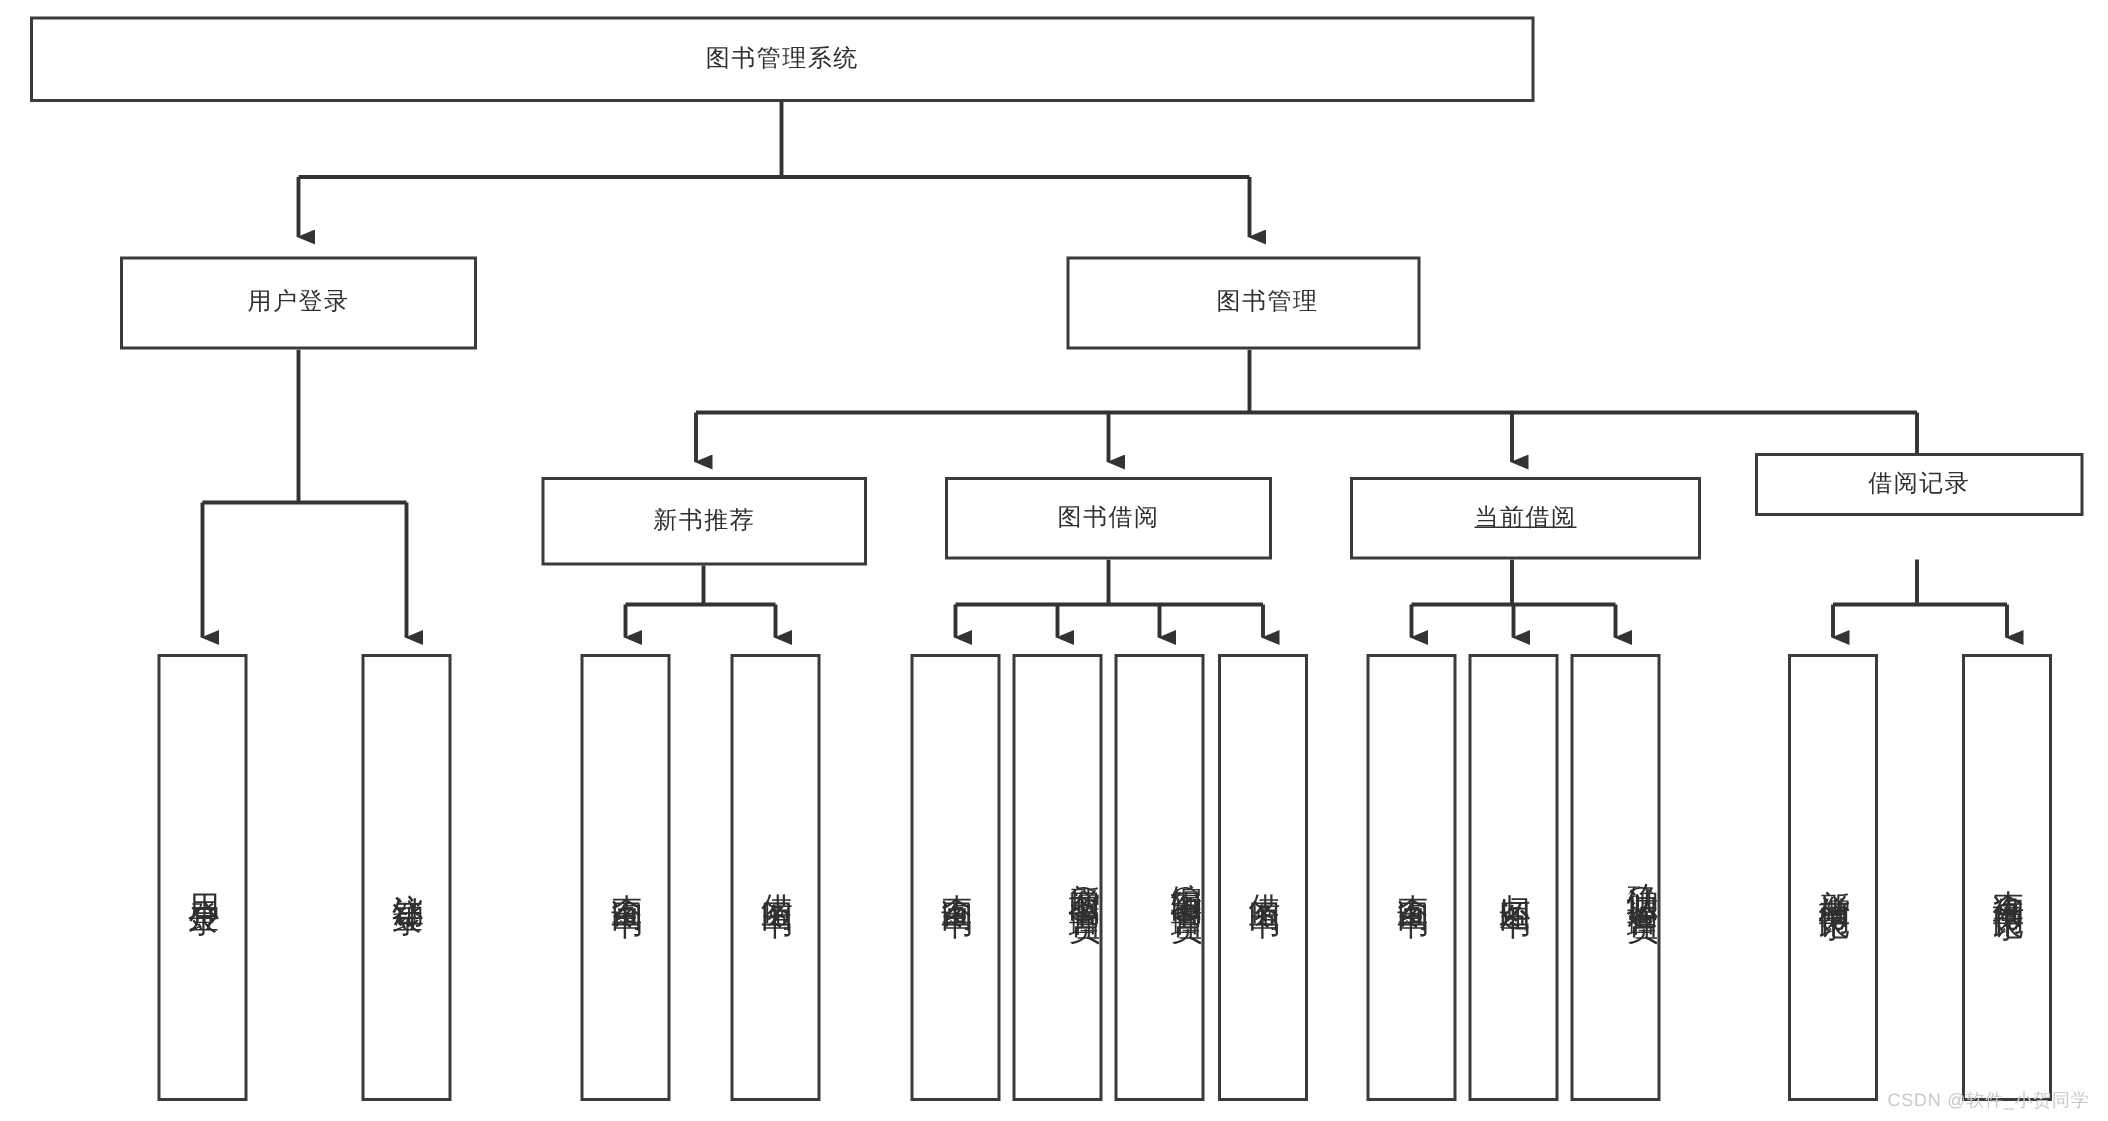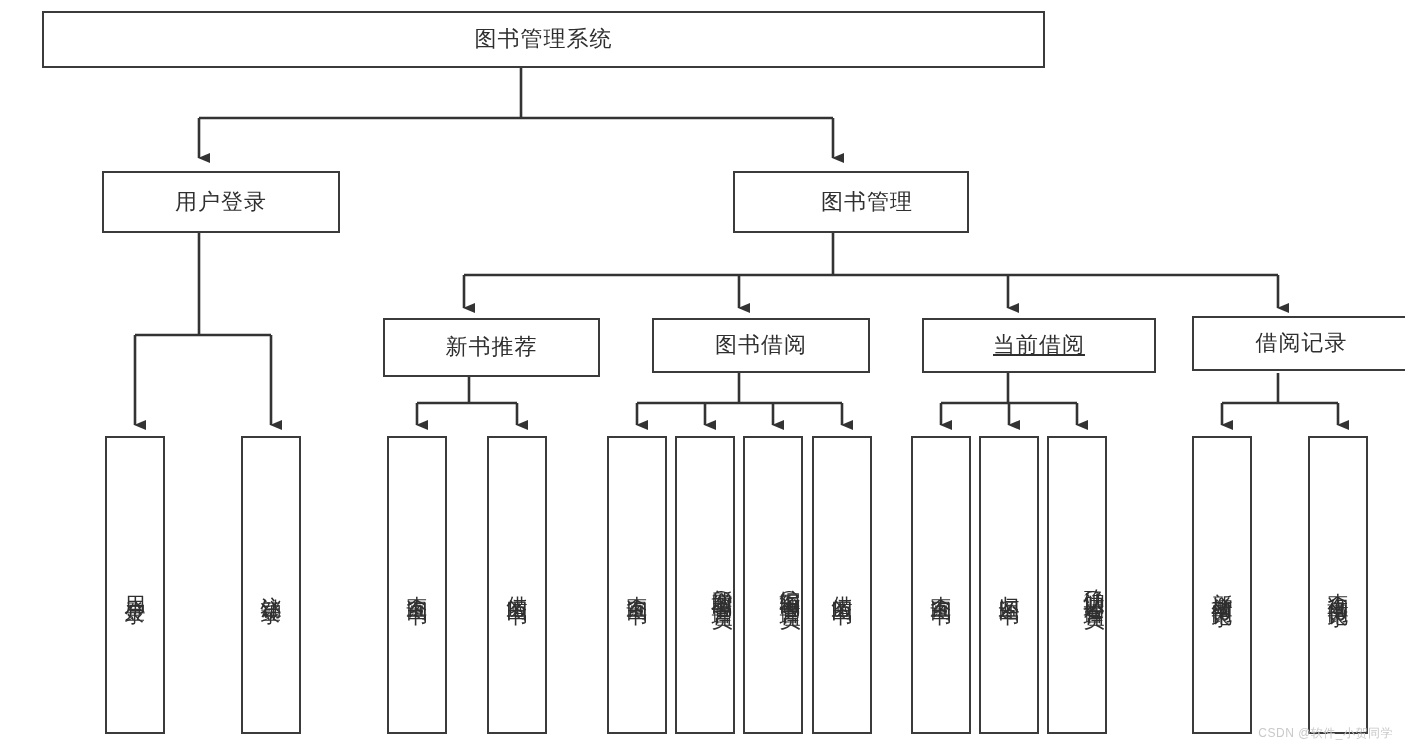--- a/index.html
+++ b/index.html
@@ -30,24 +30,23 @@
     box-sizing: border-box;
     border: 2px solid #3b3b3b;
     background: #ffffff;
     display: flex;
     align-items: center;
     justify-content: center;
     color: #2f2f2f;
     z-index: 2;
   }
   .node.h {
-    font-size: 22px;
+    font-size: 16px;
     letter-spacing: 1px;
     line-height: 1.2;
-    margin-left: 22px;
   }
   .node.v {
     font-size: 21px;
     writing-mode: vertical-rl;
     text-orientation: upright;
     letter-spacing: 3px;
     line-height: 1.05;
     padding: 6px 0;
     align-items: flex-start;
     justify-content: center;
@@ -142,21 +141,21 @@
 
   <div class="node h" style="left:361px; top:318px; width:217px; height:59px;">
     <span class="label">新书推荐</span>
   </div>
   <div class="node h" style="left:630px; top:318px; width:218px; height:55px;">
     <span class="label">图书借阅</span>
   </div>
   <div class="node h" style="left:900px; top:318px; width:234px; height:55px;text-decoration:underline;">
     <span class="label">当前借阅</span>
   </div>
-  <div class="node h" style="left:1170px; top:316px; width:219px; height:55px;">
+  <div class="node h" style="left:1170px; top:302px; width:219px; height:42px;">
     <span class="label">借阅记录</span>
   </div>
 
   <div class="node v center" style="left:105px; top:436px; width:60px; height:298px;">
     <span class="label">用户登录</span>
   </div>
   <div class="node v center" style="left:241px; top:436px; width:60px; height:298px;">
     <span class="label">注销登录</span>
   </div>
 

